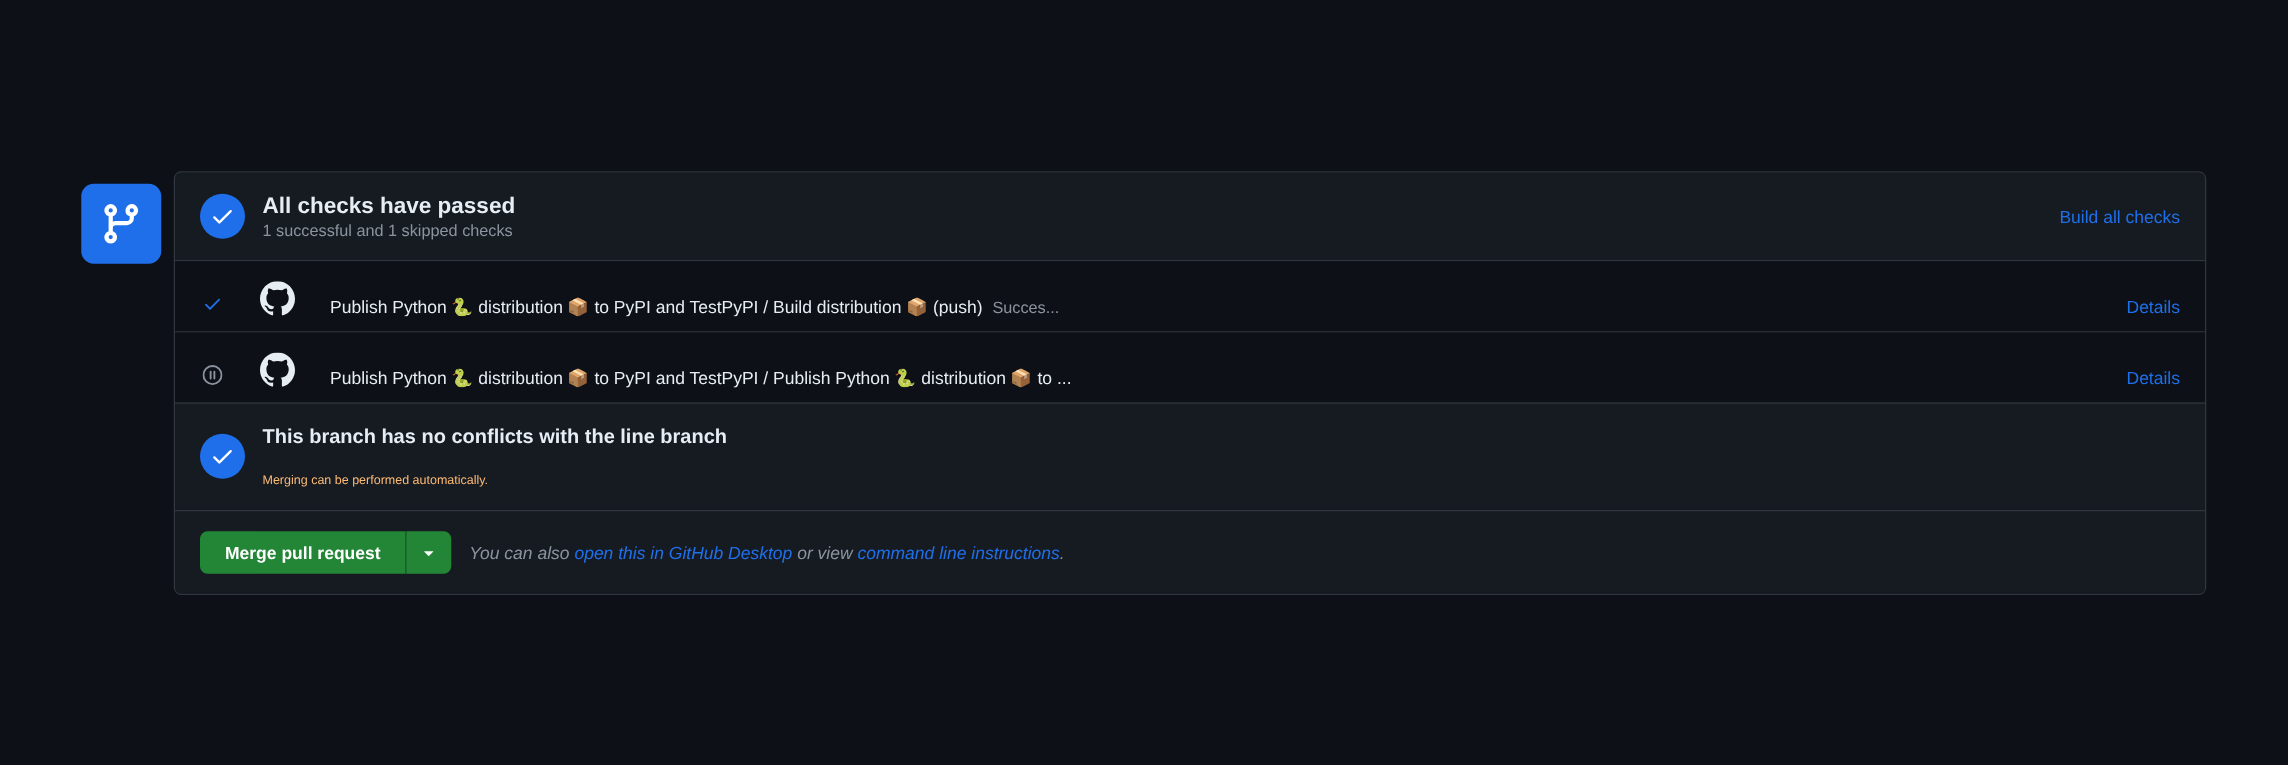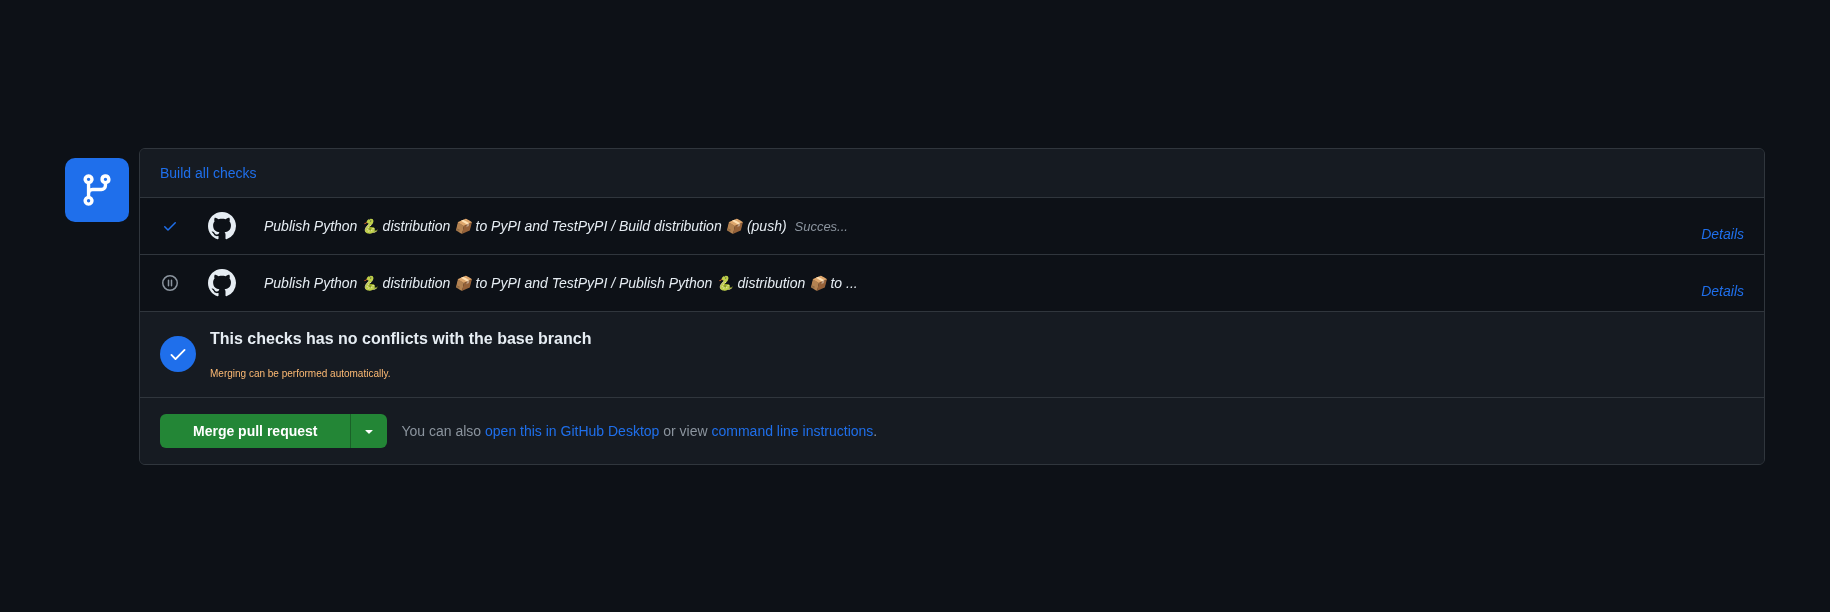--- a/index.html
+++ b/index.html
@@ -85,26 +85,25 @@
       cursor: pointer;
       text-decoration: none;
       white-space: nowrap;
     }
     
     .checks-section {
       border-top: 1px solid #30363d;
     }
     .check-row {
       display: flex;
-      align-items: center;
+      align-items: flex-end;
       padding: 12px 20px;
       border-bottom: 1px solid #30363d;
       background: #0d1117;
       gap: 28px;
-      font-style: italic;
     }
     .check-row:last-child {
       border-bottom: none;
     }
     .check-status-icon {
       width: 20px;
       height: 20px;
       flex-shrink: 0;
       display: flex;
       align-items: center;
@@ -170,21 +169,21 @@
     }
     .merge-button-group {
       display: flex;
       align-items: center;
       flex-shrink: 0;
     }
     .merge-btn {
       background: #238636;
       color: white;
       border: none;
-      padding: 9px 33px;
+      padding: 9px 20px;
       font-size: 14px;
       font-weight: 600;
       cursor: pointer;
       border-radius: 6px 0 0 6px;
       border-right: 1px solid #1a6128;
       white-space: nowrap;
     }
     .merge-dropdown {
       background: #238636;
       color: white;
@@ -193,20 +192,21 @@
       font-size: 14px;
       font-weight: 600;
       cursor: pointer;
       border-radius: 0 6px 6px 0;
       display: flex;
       align-items: center;
     }
     .merge-info {
       color: #8b949e;
       font-size: 14px;
+      font-style: italic;
     }
     .merge-info a {
       color: #1f6feb;
       text-decoration: none;
     }
 
     
     .gh-logo {
       width: 28px;
       height: 28px;
@@ -220,20 +220,31 @@
 
   <div class="sidebar-icon">
     <svg viewBox="0 0 16 16">
       <path fill-rule="evenodd" d="M11.75 2.5a.75.75 0 100 1.5.75.75 0 000-1.5zm-2.25.75a2.25 2.25 0 113 2.122V6A2.5 2.5 0 0110 8.5H6a1 1 0 00-1 1v1.128a2.251 2.251 0 11-1.5 0V5.372a2.25 2.25 0 111.5 0v1.836A2.492 2.492 0 016 7h4a1 1 0 001-1v-.628A2.25 2.25 0 019.5 3.25zM4.25 12a.75.75 0 100 1.5.75.75 0 000-1.5zM3.5 3.25a.75.75 0 111.5 0 .75.75 0 01-1.5 0z"></path>
     </svg>
   </div>
 
   <div class="main-panel">
 
     <div class="header-section">
+      <div class="header-left">
+        <div class="check-circle">
+          <svg viewBox="0 0 16 16">
+            <path fill-rule="evenodd" d="M13.78 4.22a.75.75 0 010 1.06l-7.25 7.25a.75.75 0 01-1.06 0L2.22 9.28a.75.75 0 011.06-1.06L6 10.94l6.72-6.72a.75.75 0 011.06 0z"></path>
+          </svg>
+        </div>
+        <div class="header-text">
+          <h2>All checks have passed</h2>
+          <p>1 successful and 1 skipped checks</p>
+        </div>
+      </div>
       <a class="hide-all-link">Build all checks</a>
     </div>
 
     <div class="checks-section">
 
       <div class="check-row">
         <div class="check-status-icon success">
           <svg width="16" height="16" viewBox="0 0 16 16" fill="#1f6feb">
             <path fill-rule="evenodd" d="M13.78 4.22a.75.75 0 010 1.06l-7.25 7.25a.75.75 0 01-1.06 0L2.22 9.28a.75.75 0 011.06-1.06L6 10.94l6.72-6.72a.75.75 0 011.06 0z"></path>
           </svg>
@@ -263,21 +274,21 @@
 
     </div>
 
     <div class="branch-section">
       <div class="check-circle">
         <svg viewBox="0 0 16 16" fill="white">
           <path fill-rule="evenodd" d="M13.78 4.22a.75.75 0 010 1.06l-7.25 7.25a.75.75 0 01-1.06 0L2.22 9.28a.75.75 0 011.06-1.06L6 10.94l6.72-6.72a.75.75 0 011.06 0z"></path>
         </svg>
       </div>
       <div class="branch-text">
-        <h3>This checks has no conflicts with the base branch</h3>
+        <h3>This branch has no conflicts with the line branch</h3>
         <p>Merging can be performed automatically.</p>
       </div>
     </div>
 
     <div class="merge-section">
       <div class="merge-button-group">
         <button class="merge-btn">Merge pull request</button>
         <button class="merge-dropdown">
           <svg width="16" height="16" viewBox="0 0 16 16" fill="white">
             <path fill-rule="evenodd" d="M4.427 7.427l3.396 3.396a.25.25 0 00.354 0l3.396-3.396A.25.25 0 0011.396 7H4.604a.25.25 0 00-.177.427z"></path>

